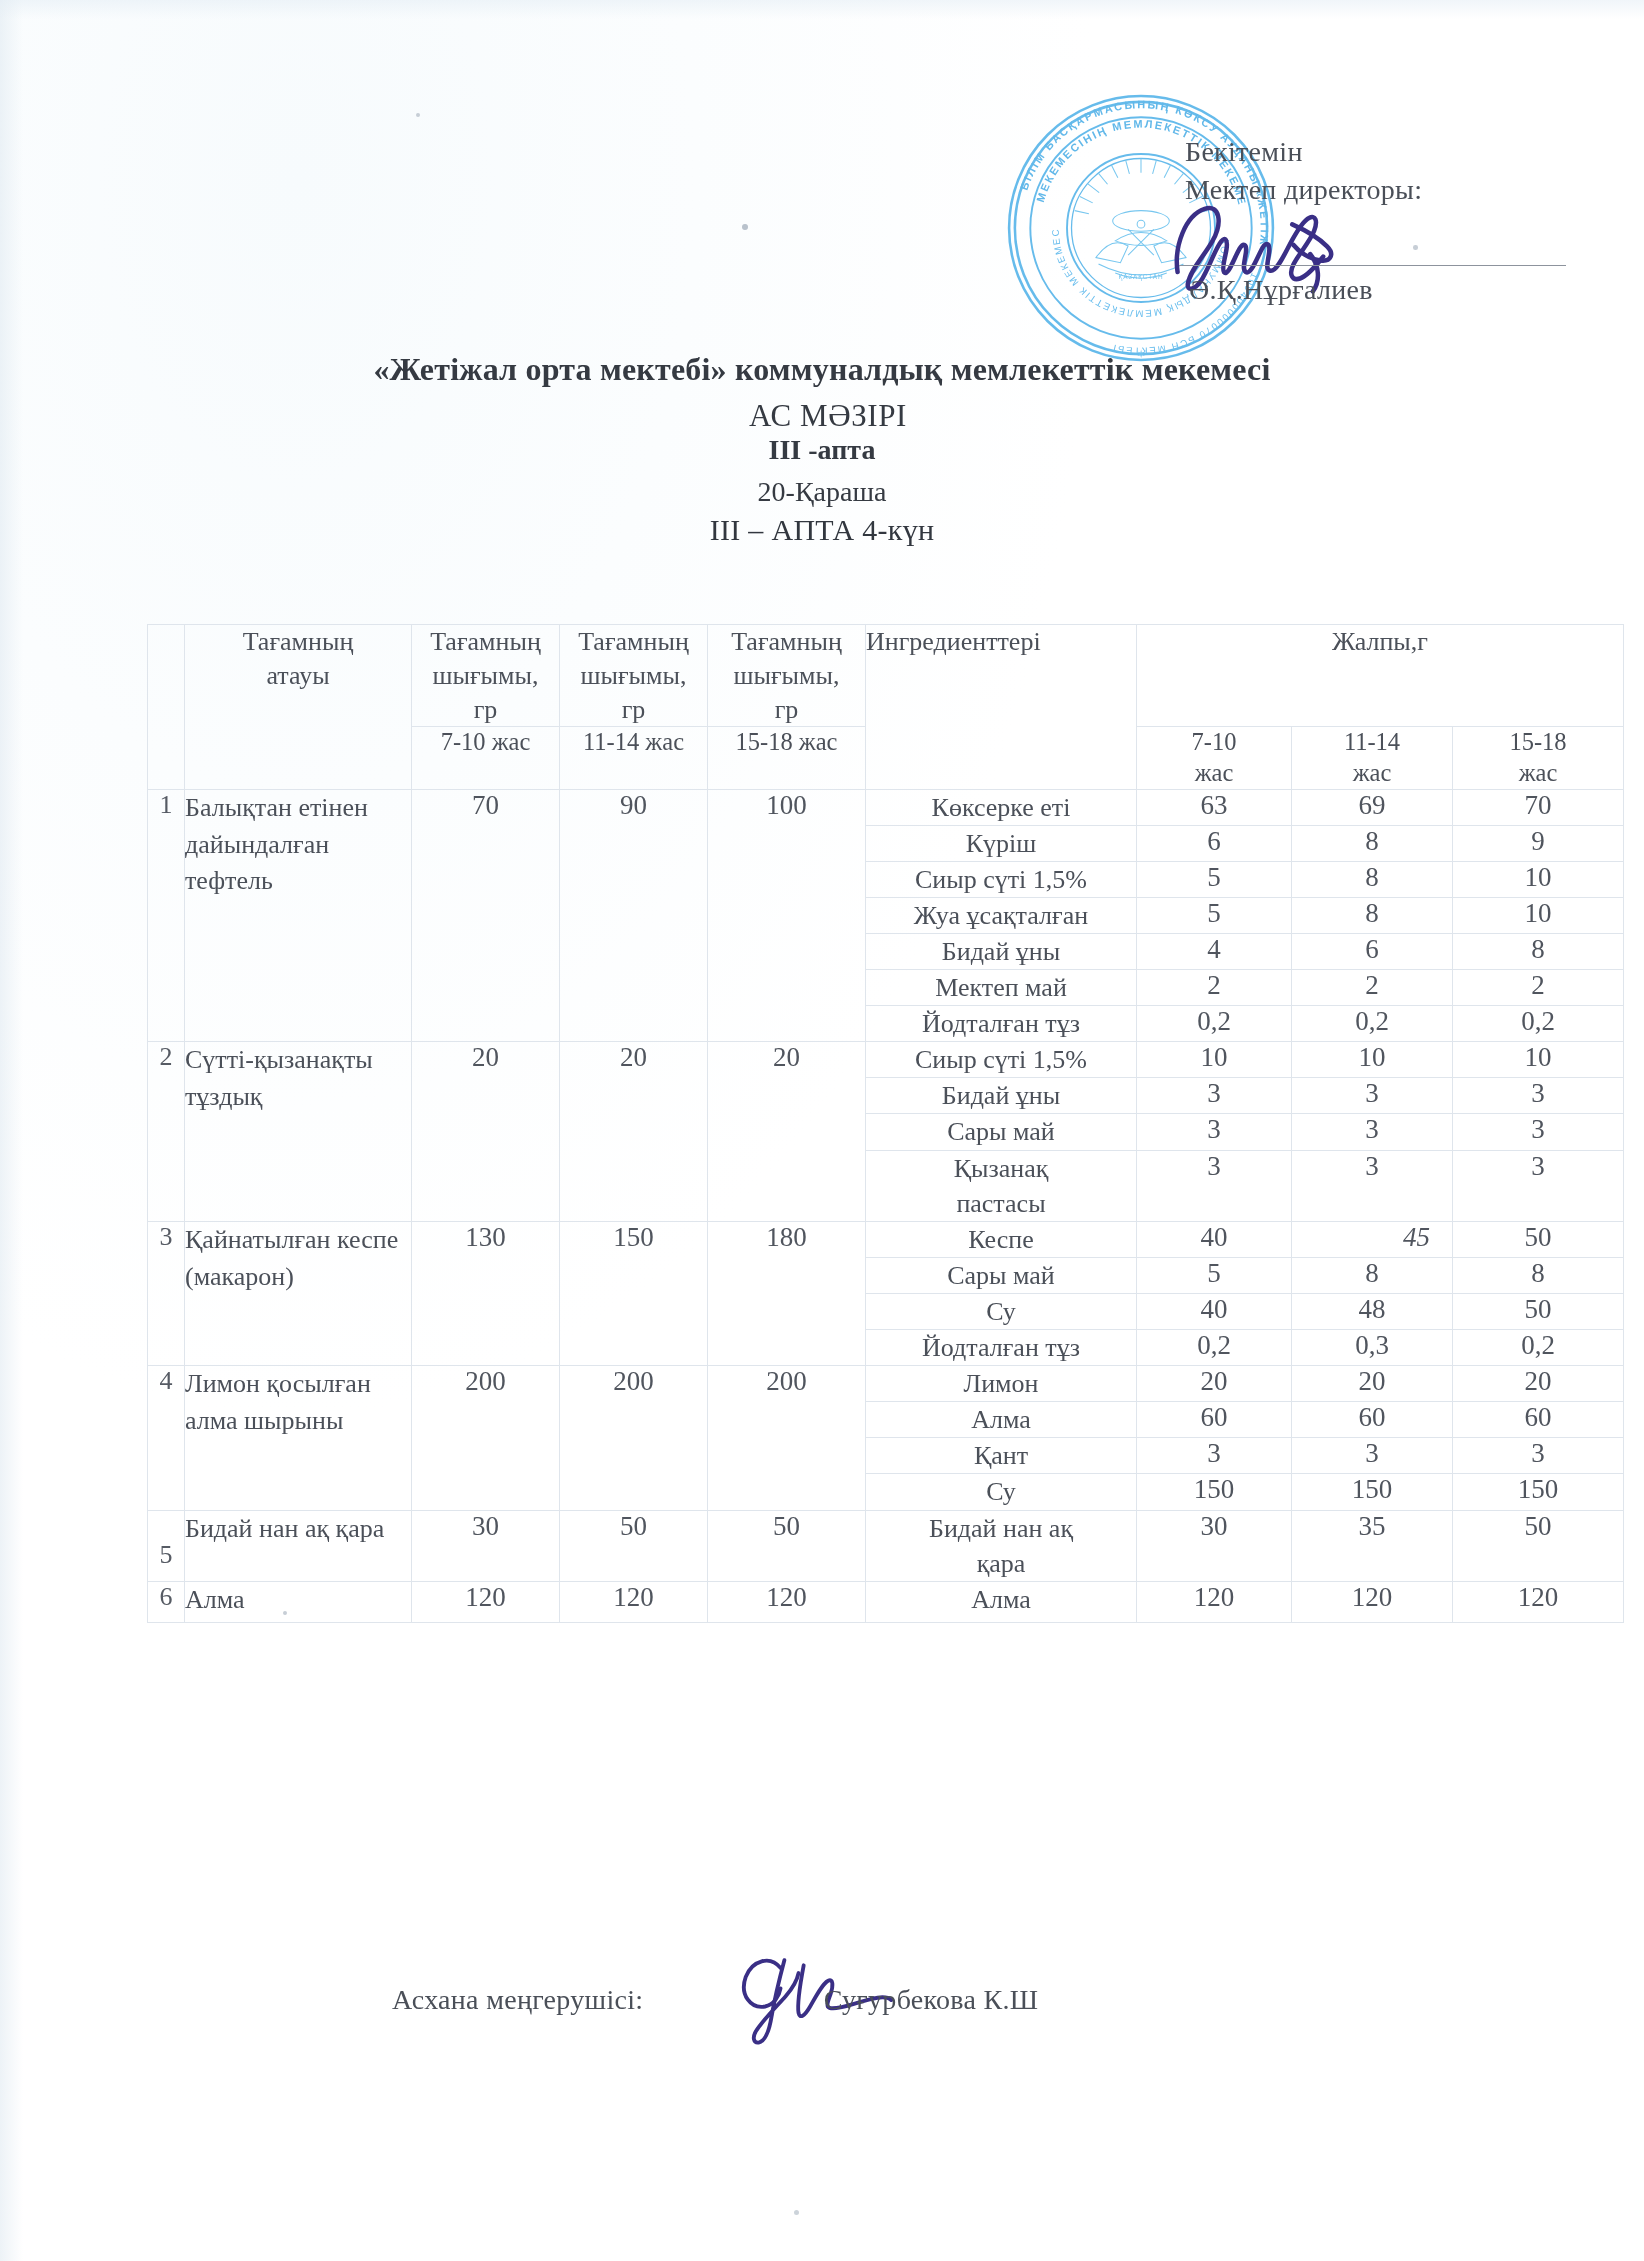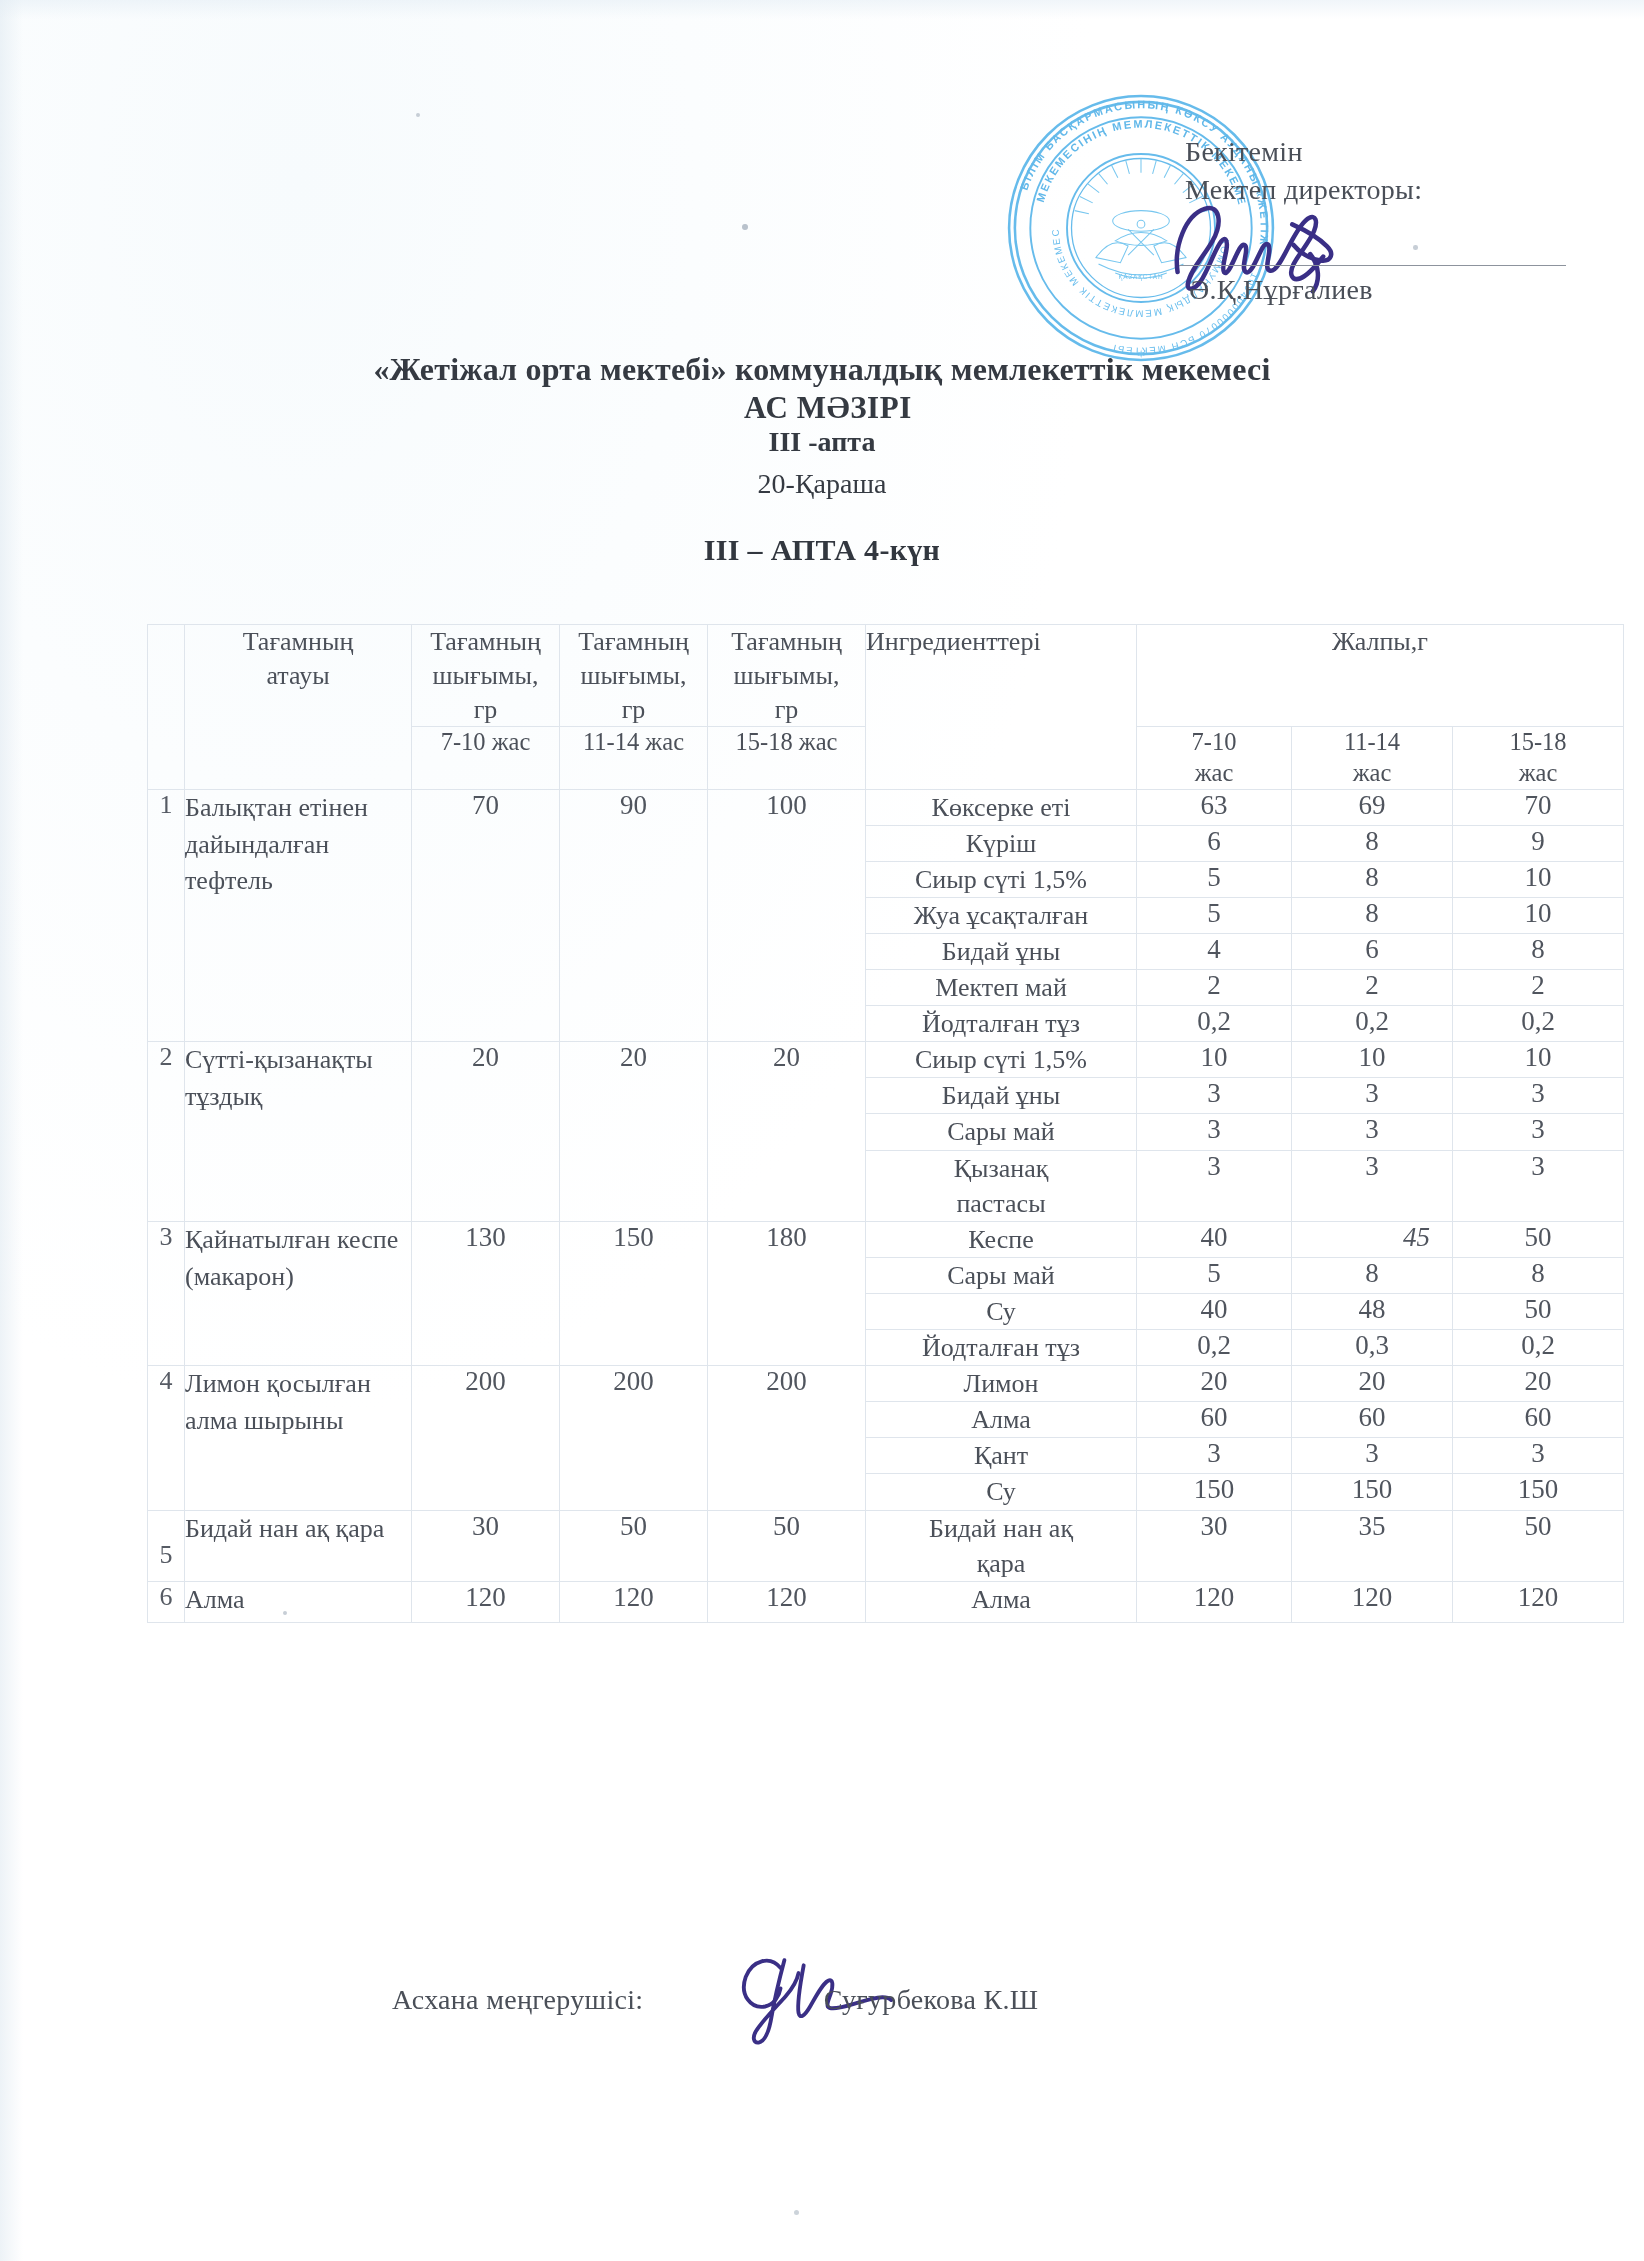--- a/index.html
+++ b/index.html
@@ -98,41 +98,41 @@
     color: #353a42;
   }
   .t-year {
     font-size: 31px;
     font-weight: bold;
     margin-top: 7.7px;
     color: #353a42;
   }
   .t-menu {
     font-size: 31px;
-    font-weight: bold;
-    margin-top: 2px;
+    font-weight: normal;
+    margin-top: 10px;
     letter-spacing: 0.6px;
     color: #353a42;
     padding-left: 12px;
   }
   .t-week {
     font-size: 28px;
     font-weight: bold;
     color: #353a42;
   }
   .t-date {
     font-size: 28px;
     font-weight: normal;
     margin-top: 10px;
     color: #353a42;
   }
   .t-dayline {
     font-size: 30px;
-    font-weight: bold;
-    margin-top: 33px;
+    font-weight: normal;
+    margin-top: 5px;
     color: #32373f;
     letter-spacing: 0.3px;
   }
 
   
   .tbl-wrap {
     position: absolute;
     left: 147px;
     top: 624px;
     width: 1475px;

